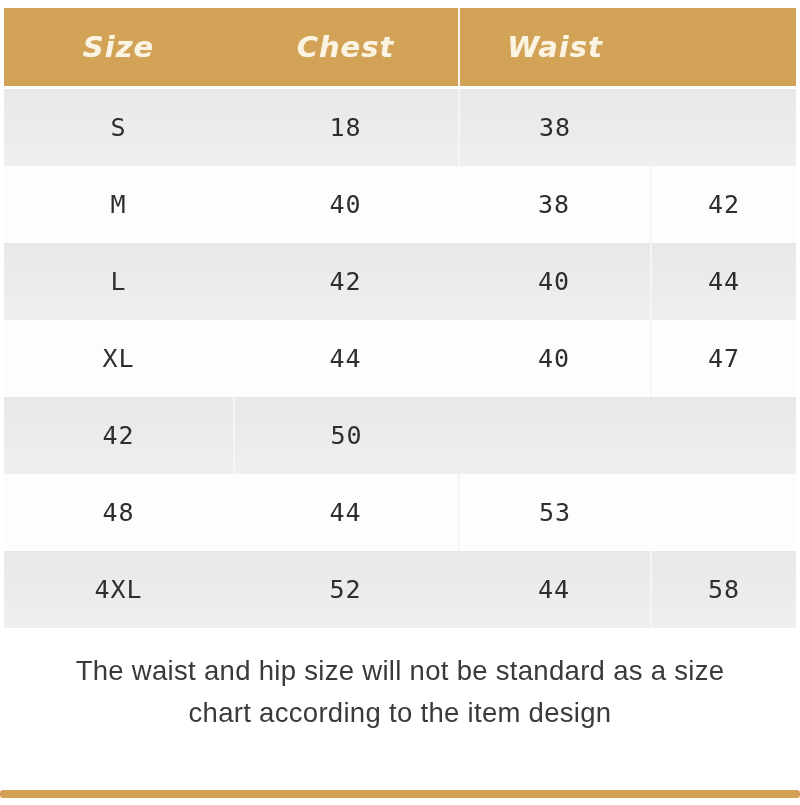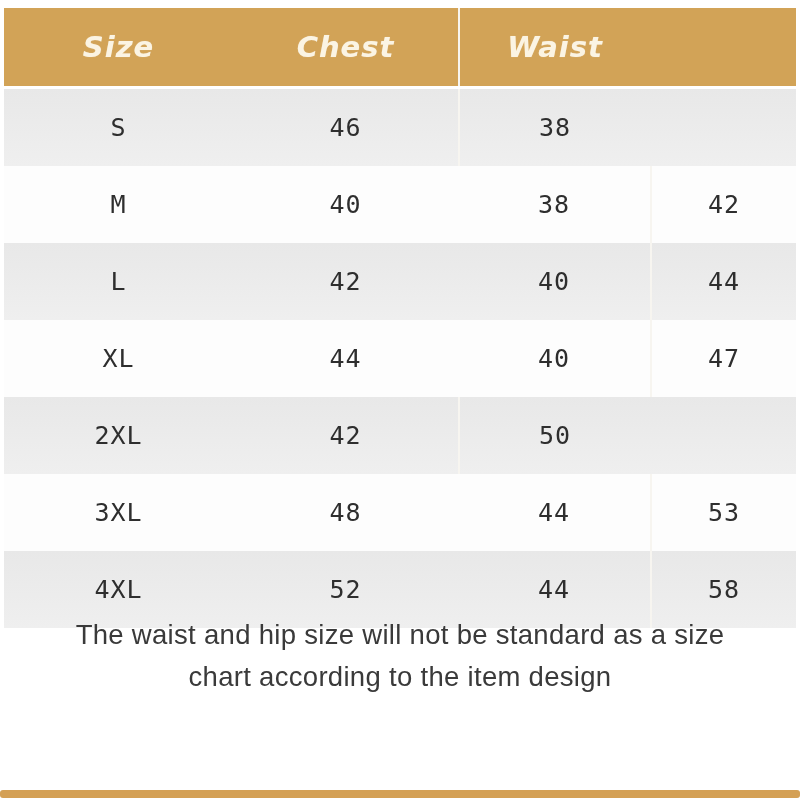--- a/index.html
+++ b/index.html
@@ -60,21 +60,21 @@
     align-items:center;
     justify-content:center;
     font-family:"DejaVu Sans Mono", monospace;
     font-size:25px;
     color:var(--cell-text);
     letter-spacing:1px;
   }
   .data-cell.hip-cell{border-left:2px solid var(--separator);}
   .note{
     position:absolute;
-    left:0; top:614px;
+    left:0; top:650px;
     width:800px;
     text-align:center;
     color:var(--note-text);
     font-size:27.5px;
     line-height:42px;
     letter-spacing:.3px;
   }
   .bottom-bar{
     position:absolute;
     left:0; top:790px;
@@ -88,21 +88,21 @@
 
 <div class="size-chart">
   <div class="grid-row header-row">
     <div class="header-cell">Size</div>
     <div class="header-cell">Chest</div>
     <div class="header-cell sep">Waist</div>
   </div>
   <div class="table-body">
       <div class="grid-row data-row alt">
     <div class="data-cell" data-cell="size">S</div>
-    <div class="data-cell" data-cell="waist">46</div>
+    <div class="data-cell" data-cell="waist">18</div>
     <div class="data-cell hip-cell" data-cell="hip">38</div>
   </div>
       <div class="grid-row data-row">
     <div class="data-cell" data-cell="size">M</div>
     <div class="data-cell" data-cell="chest">40</div>
     <div class="data-cell" data-cell="waist">38</div>
     <div class="data-cell hip-cell" data-cell="hip">42</div>
   </div>
       <div class="grid-row data-row alt">
     <div class="data-cell" data-cell="size">L</div>
@@ -110,26 +110,24 @@
     <div class="data-cell" data-cell="waist">40</div>
     <div class="data-cell hip-cell" data-cell="hip">44</div>
   </div>
       <div class="grid-row data-row">
     <div class="data-cell" data-cell="size">XL</div>
     <div class="data-cell" data-cell="chest">44</div>
     <div class="data-cell" data-cell="waist">40</div>
     <div class="data-cell hip-cell" data-cell="hip">47</div>
   </div>
       <div class="grid-row data-row alt">
-    <div class="data-cell" data-cell="size">2XL</div>
     <div class="data-cell" data-cell="waist">42</div>
     <div class="data-cell hip-cell" data-cell="hip">50</div>
   </div>
       <div class="grid-row data-row">
-    <div class="data-cell" data-cell="size">3XL</div>
     <div class="data-cell" data-cell="chest">48</div>
     <div class="data-cell" data-cell="waist">44</div>
     <div class="data-cell hip-cell" data-cell="hip">53</div>
   </div>
       <div class="grid-row data-row alt">
     <div class="data-cell" data-cell="size">4XL</div>
     <div class="data-cell" data-cell="chest">52</div>
     <div class="data-cell" data-cell="waist">44</div>
     <div class="data-cell hip-cell" data-cell="hip">58</div>
   </div>

